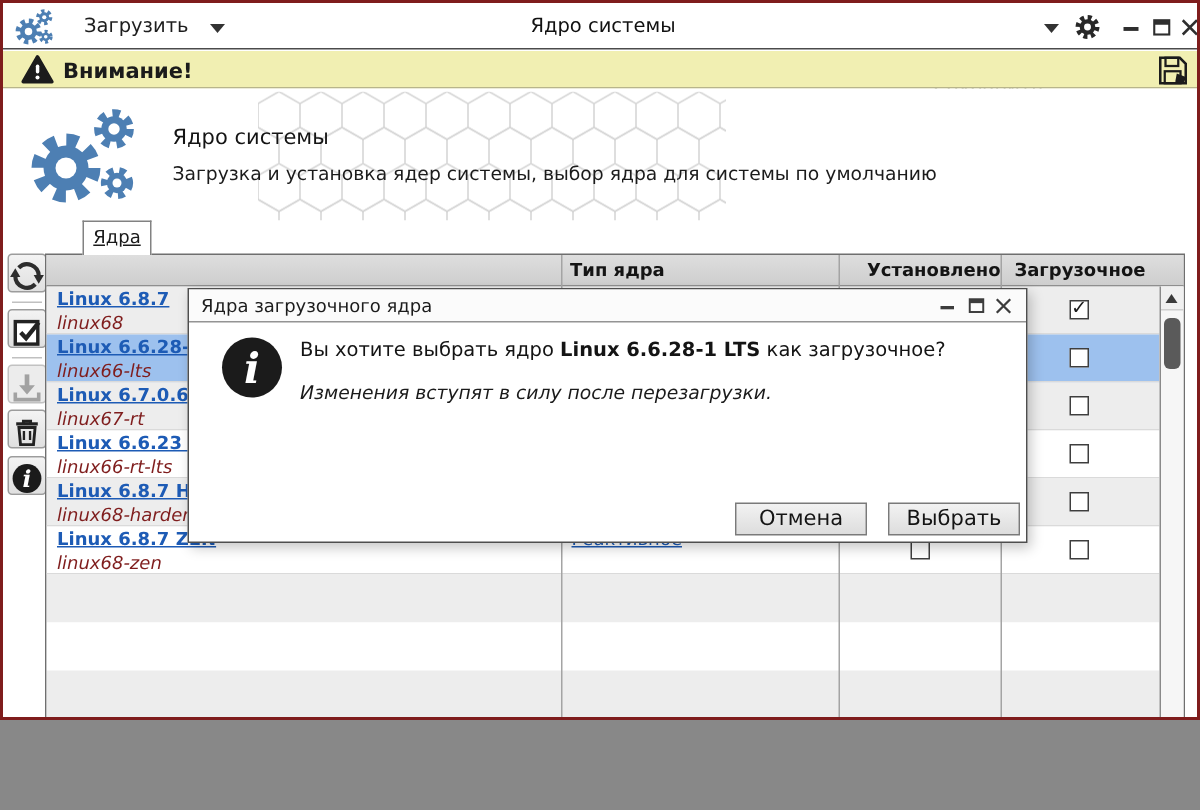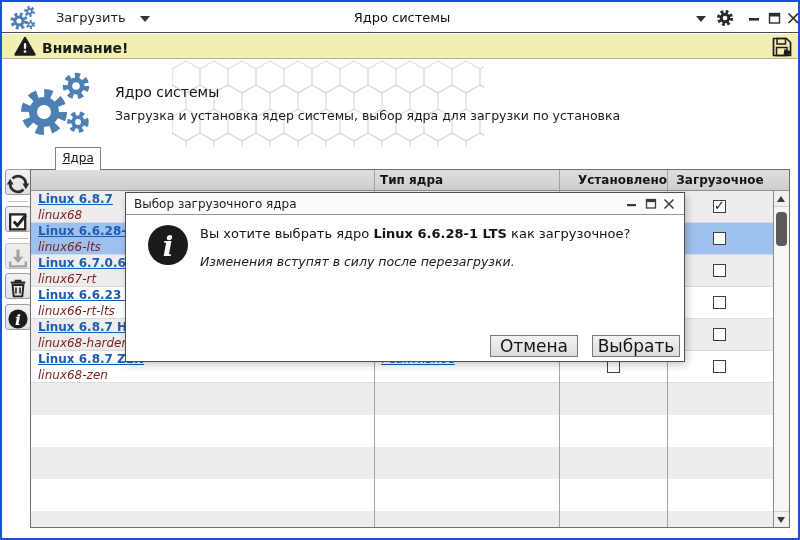--- a/index.html
+++ b/index.html
@@ -1,18 +1,18 @@
 <!DOCTYPE html>
 <html><head>
 <meta charset="utf-8">
 <style>
   * { margin:0; padding:0; box-sizing:border-box; }
   html,body { width:800px; height:540px; }
   body { font-family:"DejaVu Sans","Liberation Sans",sans-serif; background:#888; }
-  #window { position:relative; width:800px; height:540px; background:#fff; border:2px solid #1d4ed8; overflow:hidden; }
+  #window { position:relative; width:800px; height:480px; background:#fff; border:2px solid #7f1d1d; overflow:hidden; }
 
   
   .toolbar { position:absolute; left:0; top:0; width:796px; height:31px; background:#fff; border-bottom:1px solid #4b4b4b; }
   .tb-appicon { position:absolute; left:8px; top:3px; }
   .tb-load { position:absolute; left:54px; top:8px; font-size:13px; color:#1d1d1d; cursor:default; }
   .caret { width:0; height:0; border-left:5px solid transparent; border-right:5px solid transparent; border-top:6px solid #333; position:absolute; }
   .tb-load-caret { left:138px; top:14px; }
   .tb-title { position:absolute; left:250px; width:300px; top:8px; text-align:center; font-size:13px; color:#111; }
   .tb-save { position:absolute; left:620px; top:8px; font-size:13px; color:#1d1d1d;margin-top:40px; }
   .tb-save-caret { left:694px; top:14px; }
@@ -73,21 +73,21 @@
   
   .dialog { position:absolute; left:123px; top:190px; width:560px; height:170px; background:#fff; border:1px solid #4e4e4e; z-index:60; box-shadow:2px 3px 8px rgba(0,0,0,.22); }
   .dlg-title { position:absolute; left:0; top:0; width:100%; height:22px; background:#fbfbfb; border-bottom:1px solid #949494; }
   .dlg-title-text { position:absolute; left:8px; top:4px; font-size:12px; color:#1c1c1c; }
   .dlg-ctrl { position:absolute; top:5px; width:12px; height:12px; }
   .dc-min { right:46px; } .dc-max { right:27px; } .dc-close { right:9px; }
   .dlg-icon { position:absolute; left:20px; top:30px; }
   .dlg-msg { position:absolute; left:74px; top:33px; font-size:13px; color:#141414; }
   .dlg-msg b { font-weight:bold; }
   .dlg-note { position:absolute; left:74px; top:61px; font-size:12.5px; font-style:italic; color:#1a1a1a; }
-  .dlg-btn { position:absolute; top:142px; width:88px; height:22px; background:linear-gradient(#f2f2f2,#dddddd); border:1px solid #7a7a7a; font-size:17px; color:#141414; text-align:center; line-height:20px; cursor:default; }
+  .dlg-btn { position:absolute; top:142px; width:88px; height:22px; background:linear-gradient(#f2f2f2,#dddddd); border:1px solid #7a7a7a; font-size:14px; color:#141414; text-align:center; line-height:20px; cursor:default; }
   .btn-cancel { left:364px; } .btn-select { left:466px; }
 </style>
 </head>
 <body>
 
 <div id="window">
 
   <div class="toolbar">
     <svg class="tb-appicon" width="26" height="26" viewBox="0 0 26 26">
       <circle cx="9" cy="16" r="6.3" fill="none" stroke="#4d7fb3" stroke-width="4.6" stroke-dasharray="2.6 2.35"></circle>
@@ -155,21 +155,21 @@
       <circle cx="26" cy="42" r="15" fill="#4d7fb3"></circle>
         <circle cx="26" cy="42" r="7" fill="#fff"></circle>
       <circle cx="58" cy="16" r="9.5" fill="none" stroke="#4d7fb3" stroke-width="7.5" stroke-dasharray="4.5 4.2"></circle>
       <circle cx="58" cy="16" r="8.5" fill="#4d7fb3"></circle>
         <circle cx="58" cy="16" r="3.8" fill="#fff"></circle>
       <circle cx="60" cy="52" r="7.5" fill="none" stroke="#4d7fb3" stroke-width="6.5" stroke-dasharray="3.8 3.5"></circle>
       <circle cx="60" cy="52" r="6.8" fill="#4d7fb3"></circle>
         <circle cx="60" cy="52" r="3" fill="#fff"></circle>
     </svg>
     <div class="hd-title">Ядро системы</div>
-    <div class="hd-sub">Загрузка и установка ядер системы, выбор ядра для загрузки по установка</div>
+    <div class="hd-sub">Загрузка и установка ядер системы, выбор ядра для системы по умолчанию</div>
   </div>
 
   <div class="tab tab-active">Ядра</div>
 
   <div class="sbtn" style="top:167px;">
     <svg width="24" height="24" viewBox="0 0 20 20" style="margin:2px 0 0 0;">
       <path d="M5.4 5.4 A6.5 6.5 0 0 1 16.5 10" fill="none" stroke="#2d2d2d" stroke-width="2.3"></path>
       <polygon points="13.7,9.5 19.4,9.5 16.5,14.3" fill="#2d2d2d"></polygon>
       <path d="M14.6 14.6 A6.5 6.5 0 0 1 3.5 10" fill="none" stroke="#2d2d2d" stroke-width="2.3"></path>
       <polygon points="0.6,10.5 6.3,10.5 3.5,5.7" fill="#2d2d2d"></polygon>
@@ -265,21 +265,21 @@
         </div>
       <div class="sb-thumb"></div>
       <div class="sb-btn sb-down">
           <span class="tri-down"></span>
         </div>
     </div>
   </div>
 
   <div class="dialog">
     <div class="dlg-title">
-      <span class="dlg-title-text">Выбор загрузочного ядра</span>
+      <span class="dlg-title-text">Ядра загрузочного ядра</span>
       <svg class="dlg-ctrl dc-min" viewBox="0 0 12 12">
           <rect x="1" y="6" width="9" height="2.2" fill="#3c3c3c"></rect>
         </svg>
       <svg class="dlg-ctrl dc-max" viewBox="0 0 12 12">
           <rect x="1.5" y="1.5" width="9" height="8.5" fill="none" stroke="#3c3c3c" stroke-width="1.3"></rect>
           <rect x="1.5" y="1.5" width="9" height="2.6" fill="#3c3c3c"></rect>
         </svg>
       <svg class="dlg-ctrl dc-close" viewBox="0 0 12 12">
           <path d="M1.5 1.5 L10.5 10.5 M10.5 1.5 L1.5 10.5" stroke="#3c3c3c" stroke-width="1.5" fill="none"></path>
         </svg>

